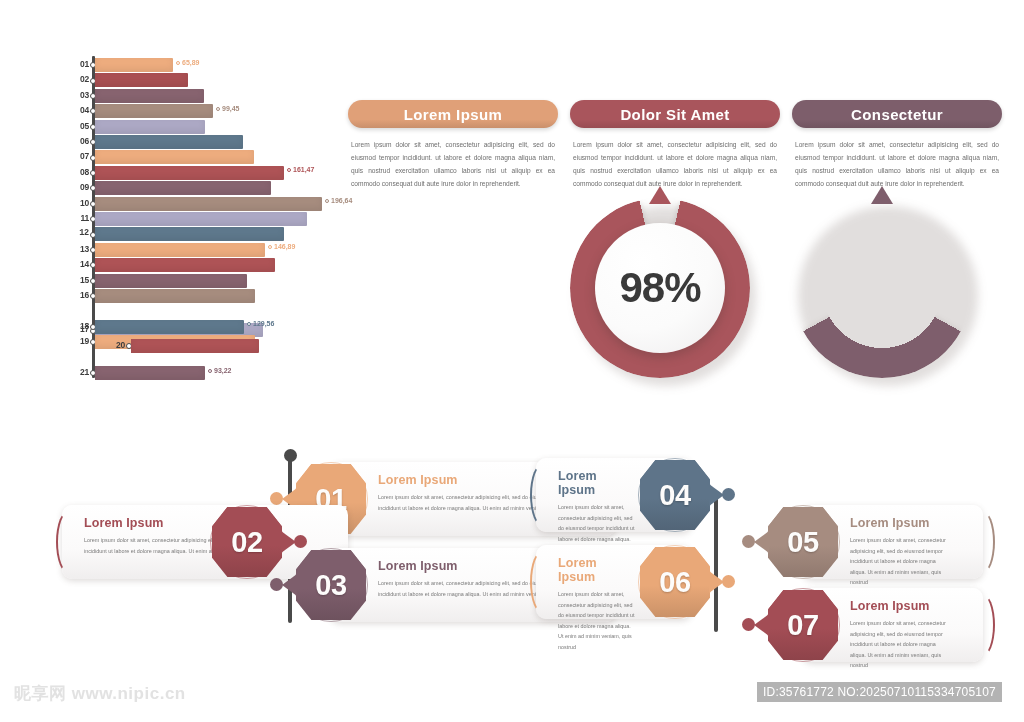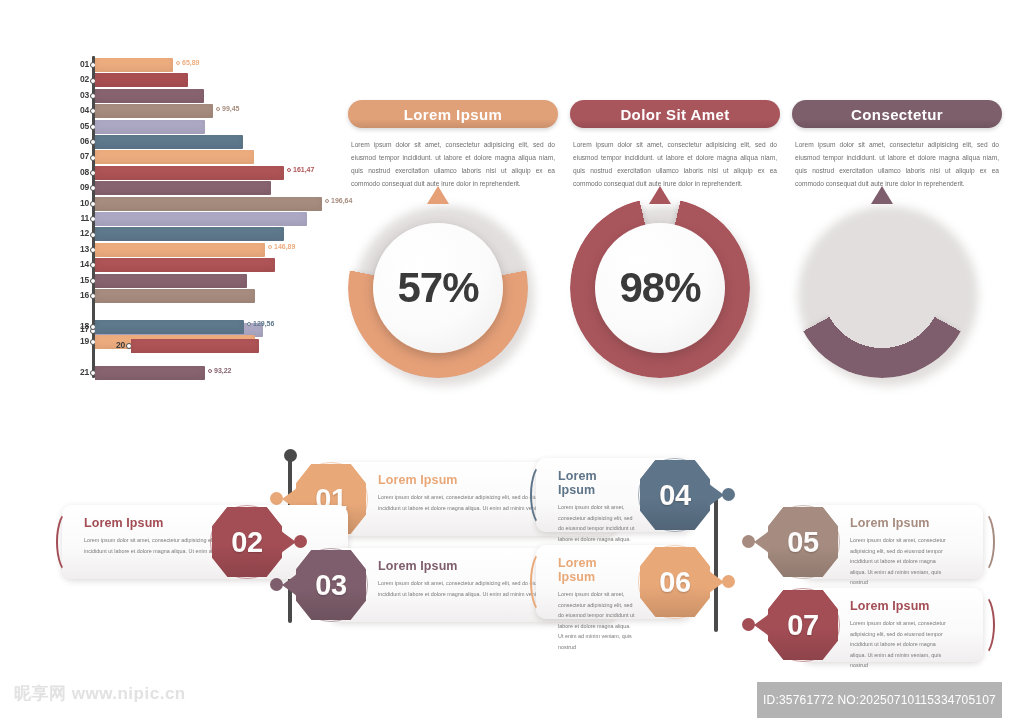--- a/index.html
+++ b/index.html
@@ -79,21 +79,21 @@
   .step-beak{position:absolute;top:26px;width:0;height:0;
     border-top:11px solid transparent;border-bottom:11px solid transparent;}
   .step-dot{position:absolute;top:30px;width:13px;height:13px;border-radius:50%;}
 
   .rail{position:absolute;width:4px;background:#4a4a4a;border-radius:2px;}
   .rail-cap{position:absolute;width:13px;height:13px;border-radius:50%;background:#4a4a4a;}
 
   
   #watermark{position:absolute;left:14px;top:682px;font-size:17px;color:#e2e2e2;
     font-weight:bold;letter-spacing:.5px;white-space:nowrap;}
-  #id-badge{position:absolute;left:757px;top:682px;height:36px;background:#b3b3b3;
+  #id-badge{position:absolute;left:757px;top:682px;height:20px;background:#b3b3b3;
     color:#ffffff;font-size:12px;display:flex;align-items:center;padding:0 6px;
     letter-spacing:.2px;white-space:nowrap;}
 </style>
 </head>
 <body>
 
 <div class="stage">
 
   <div id="bar-chart">
     <div class="bc-axis"></div>
@@ -150,21 +150,21 @@
           <div class="bc-label">10</div>
           <div class="bc-node"></div>
           <div class="bc-bar" style="width: 227px; background: rgb(166, 140, 126); box-shadow: rgba(0, 0, 0, 0.07) 0px -3px 6px inset;"></div>
           <div class="bc-val" style="left: 253px; color: rgb(166, 140, 126);"><span class="bc-valdot"></span><span>196,64</span></div>
         </div>
         <div class="bc-row" style="top: 160px; width: 280px; text-decoration: underline;">
           <div class="bc-label">11</div>
           <div class="bc-node"></div>
           <div class="bc-bar" style="width: 212px; background: rgb(172, 168, 196); box-shadow: rgba(0, 0, 0, 0.07) 0px -3px 6px inset;"></div>
         </div>
-        <div class="bc-row" style="top: 175.4px; width: 280px;">
+        <div class="bc-row" style="top: 175.4px; width: 280px; font-family: Liberation Mono, monospace;">
           <div class="bc-label">12</div>
           <div class="bc-node"></div>
           <div class="bc-bar" style="width: 189px; background: rgb(94, 120, 140); box-shadow: rgba(0, 0, 0, 0.07) 0px -3px 6px inset;"></div>
         </div>
         <div class="bc-row" style="top: 190.8px; width: 280px;">
           <div class="bc-label">13</div>
           <div class="bc-node"></div>
           <div class="bc-bar" style="width: 170px; background: rgb(237, 172, 126); box-shadow: rgba(0, 0, 0, 0.07) 0px -3px 6px inset;"></div>
           <div class="bc-val" style="left: 196px; color: rgb(237, 172, 126);"><span class="bc-valdot"></span><span>146,89</span></div>
         </div>
@@ -219,28 +219,20 @@
   </div>
   <div class="panel" id="panel-3">
     <div class="panel-badge" style="background: linear-gradient(rgb(125, 94, 107) 0%, rgb(125, 94, 107) 70%, rgba(0, 0, 0, 0.1) 100%) rgb(125, 94, 107);">Consectetur</div>
     <div class="panel-body">Lorem ipsum dolor sit amet, consectetur adipisicing elit, sed do eiusmod tempor incididunt. ut labore et dolore magna aliqua niam, quis nostrud exercitation ullamco laboris nisi ut aliquip ex ea commodo consequat duit aute irure dolor in reprehenderit.</div>
   </div>
   <div class="panel" id="panel-2">
     <div class="panel-badge" style="background: linear-gradient(rgb(169, 85, 92) 0%, rgb(169, 85, 92) 70%, rgba(0, 0, 0, 0.1) 100%) rgb(169, 85, 92);">Dolor Sit Amet</div>
     <div class="panel-body">Lorem ipsum dolor sit amet, consectetur adipisicing elit, sed do eiusmod tempor incididunt. ut labore et dolore magna aliqua niam, quis nostrud exercitation ullamco laboris nisi ut aliquip ex ea commodo consequat duit aute irure dolor in reprehenderit.</div>
   </div>
 
-  <div class="gauge-wrap" id="gauge-1">
-    <div class="gauge-shadow"></div>
-    <div class="gauge-ring" style="background: conic-gradient(from 78.8deg, rgb(229, 160, 120) 0deg, rgb(229, 160, 120) 202.4deg, rgba(0, 0, 0, 0) 202.4deg, rgba(0, 0, 0, 0) 360deg); mask: radial-gradient(circle, transparent 0px, transparent 60px, rgb(0, 0, 0) 60px); filter: drop-shadow(rgba(80, 60, 55, 0.25) 0px 2px 3px);"></div>
-    <div class="gauge-arrow" style="border-bottom: 18px solid rgb(229, 160, 120);"></div>
-    <div class="gauge-inner">
-      <span class="gauge-pct">57%</span>
-    </div>
-  </div>
   <div class="gauge-wrap" id="gauge-2">
     <div class="gauge-shadow"></div>
     <div class="gauge-ring" style="background: conic-gradient(from 13.2deg, rgb(169, 85, 92) 0deg, rgb(169, 85, 92) 333.6deg, rgba(0, 0, 0, 0) 333.6deg, rgba(0, 0, 0, 0) 360deg); mask: radial-gradient(circle, transparent 0px, transparent 60px, rgb(0, 0, 0) 60px); filter: drop-shadow(rgba(80, 60, 55, 0.25) 0px 2px 3px);"></div>
     <div class="gauge-arrow" style="border-bottom: 18px solid rgb(169, 85, 92);"></div>
     <div class="gauge-inner">
       <span class="gauge-pct">98%</span>
     </div>
   </div>
   <div class="gauge-wrap" id="gauge-3">
     <div class="gauge-shadow"></div>

